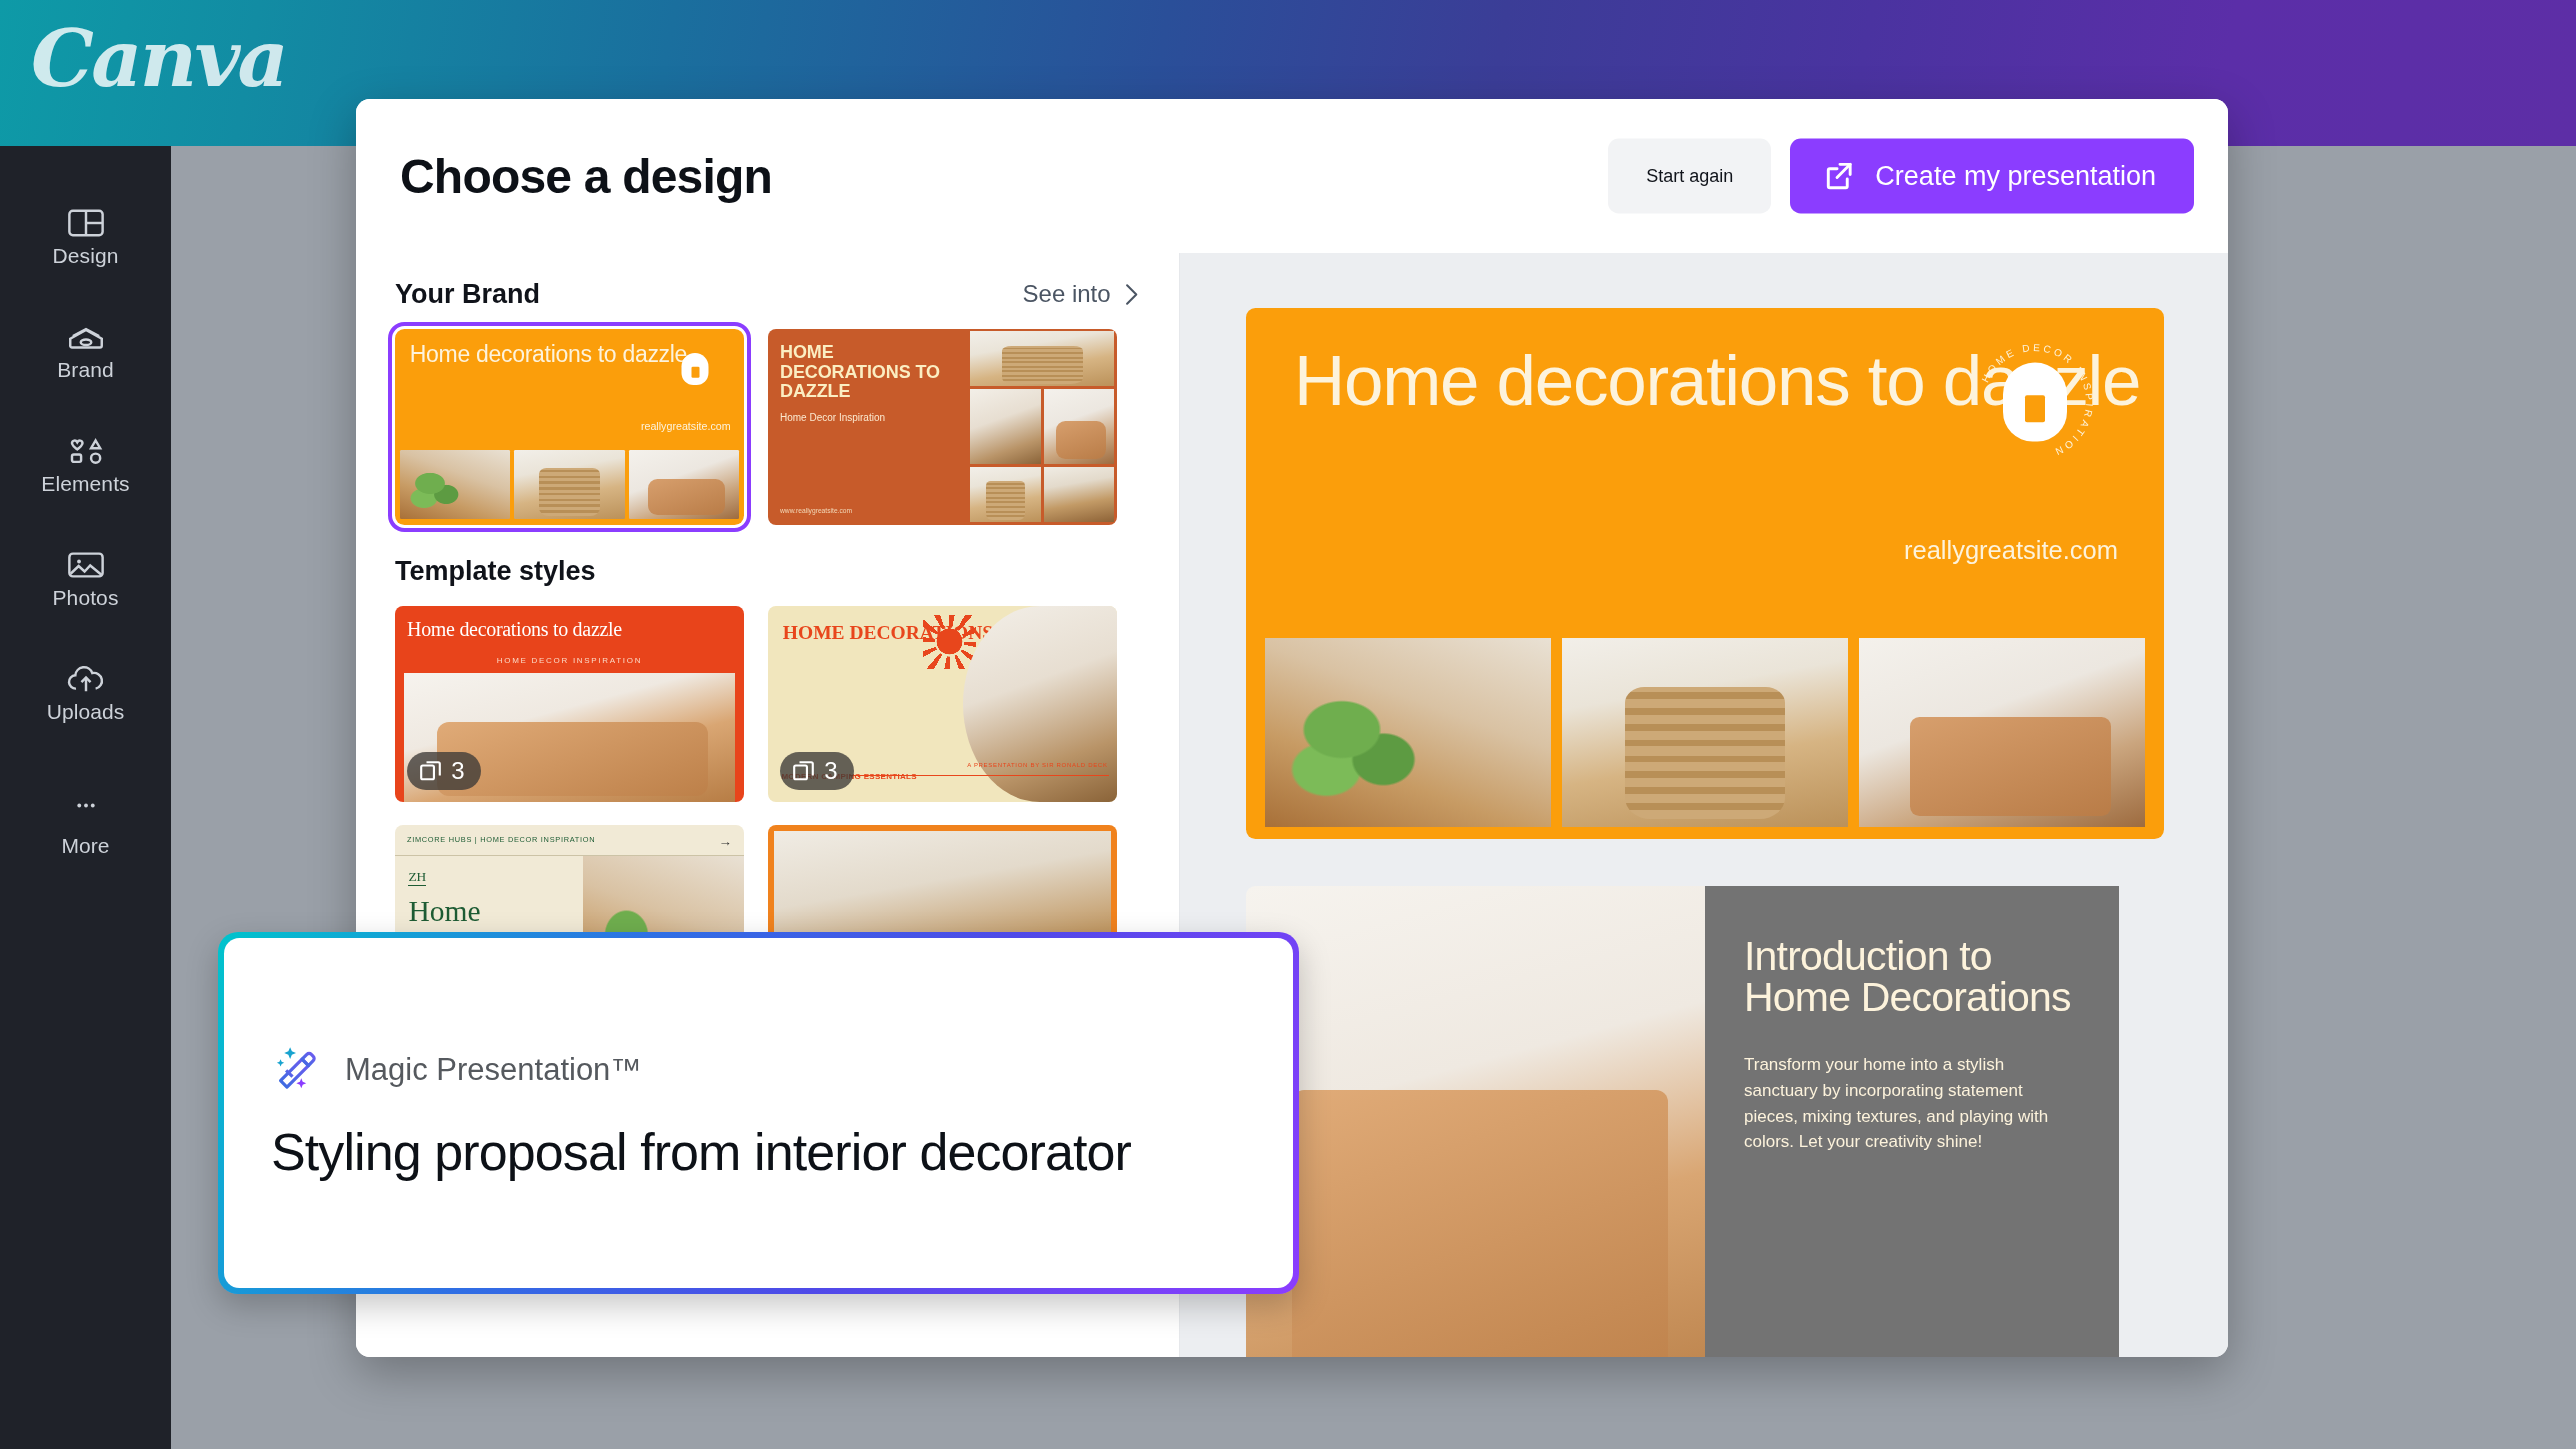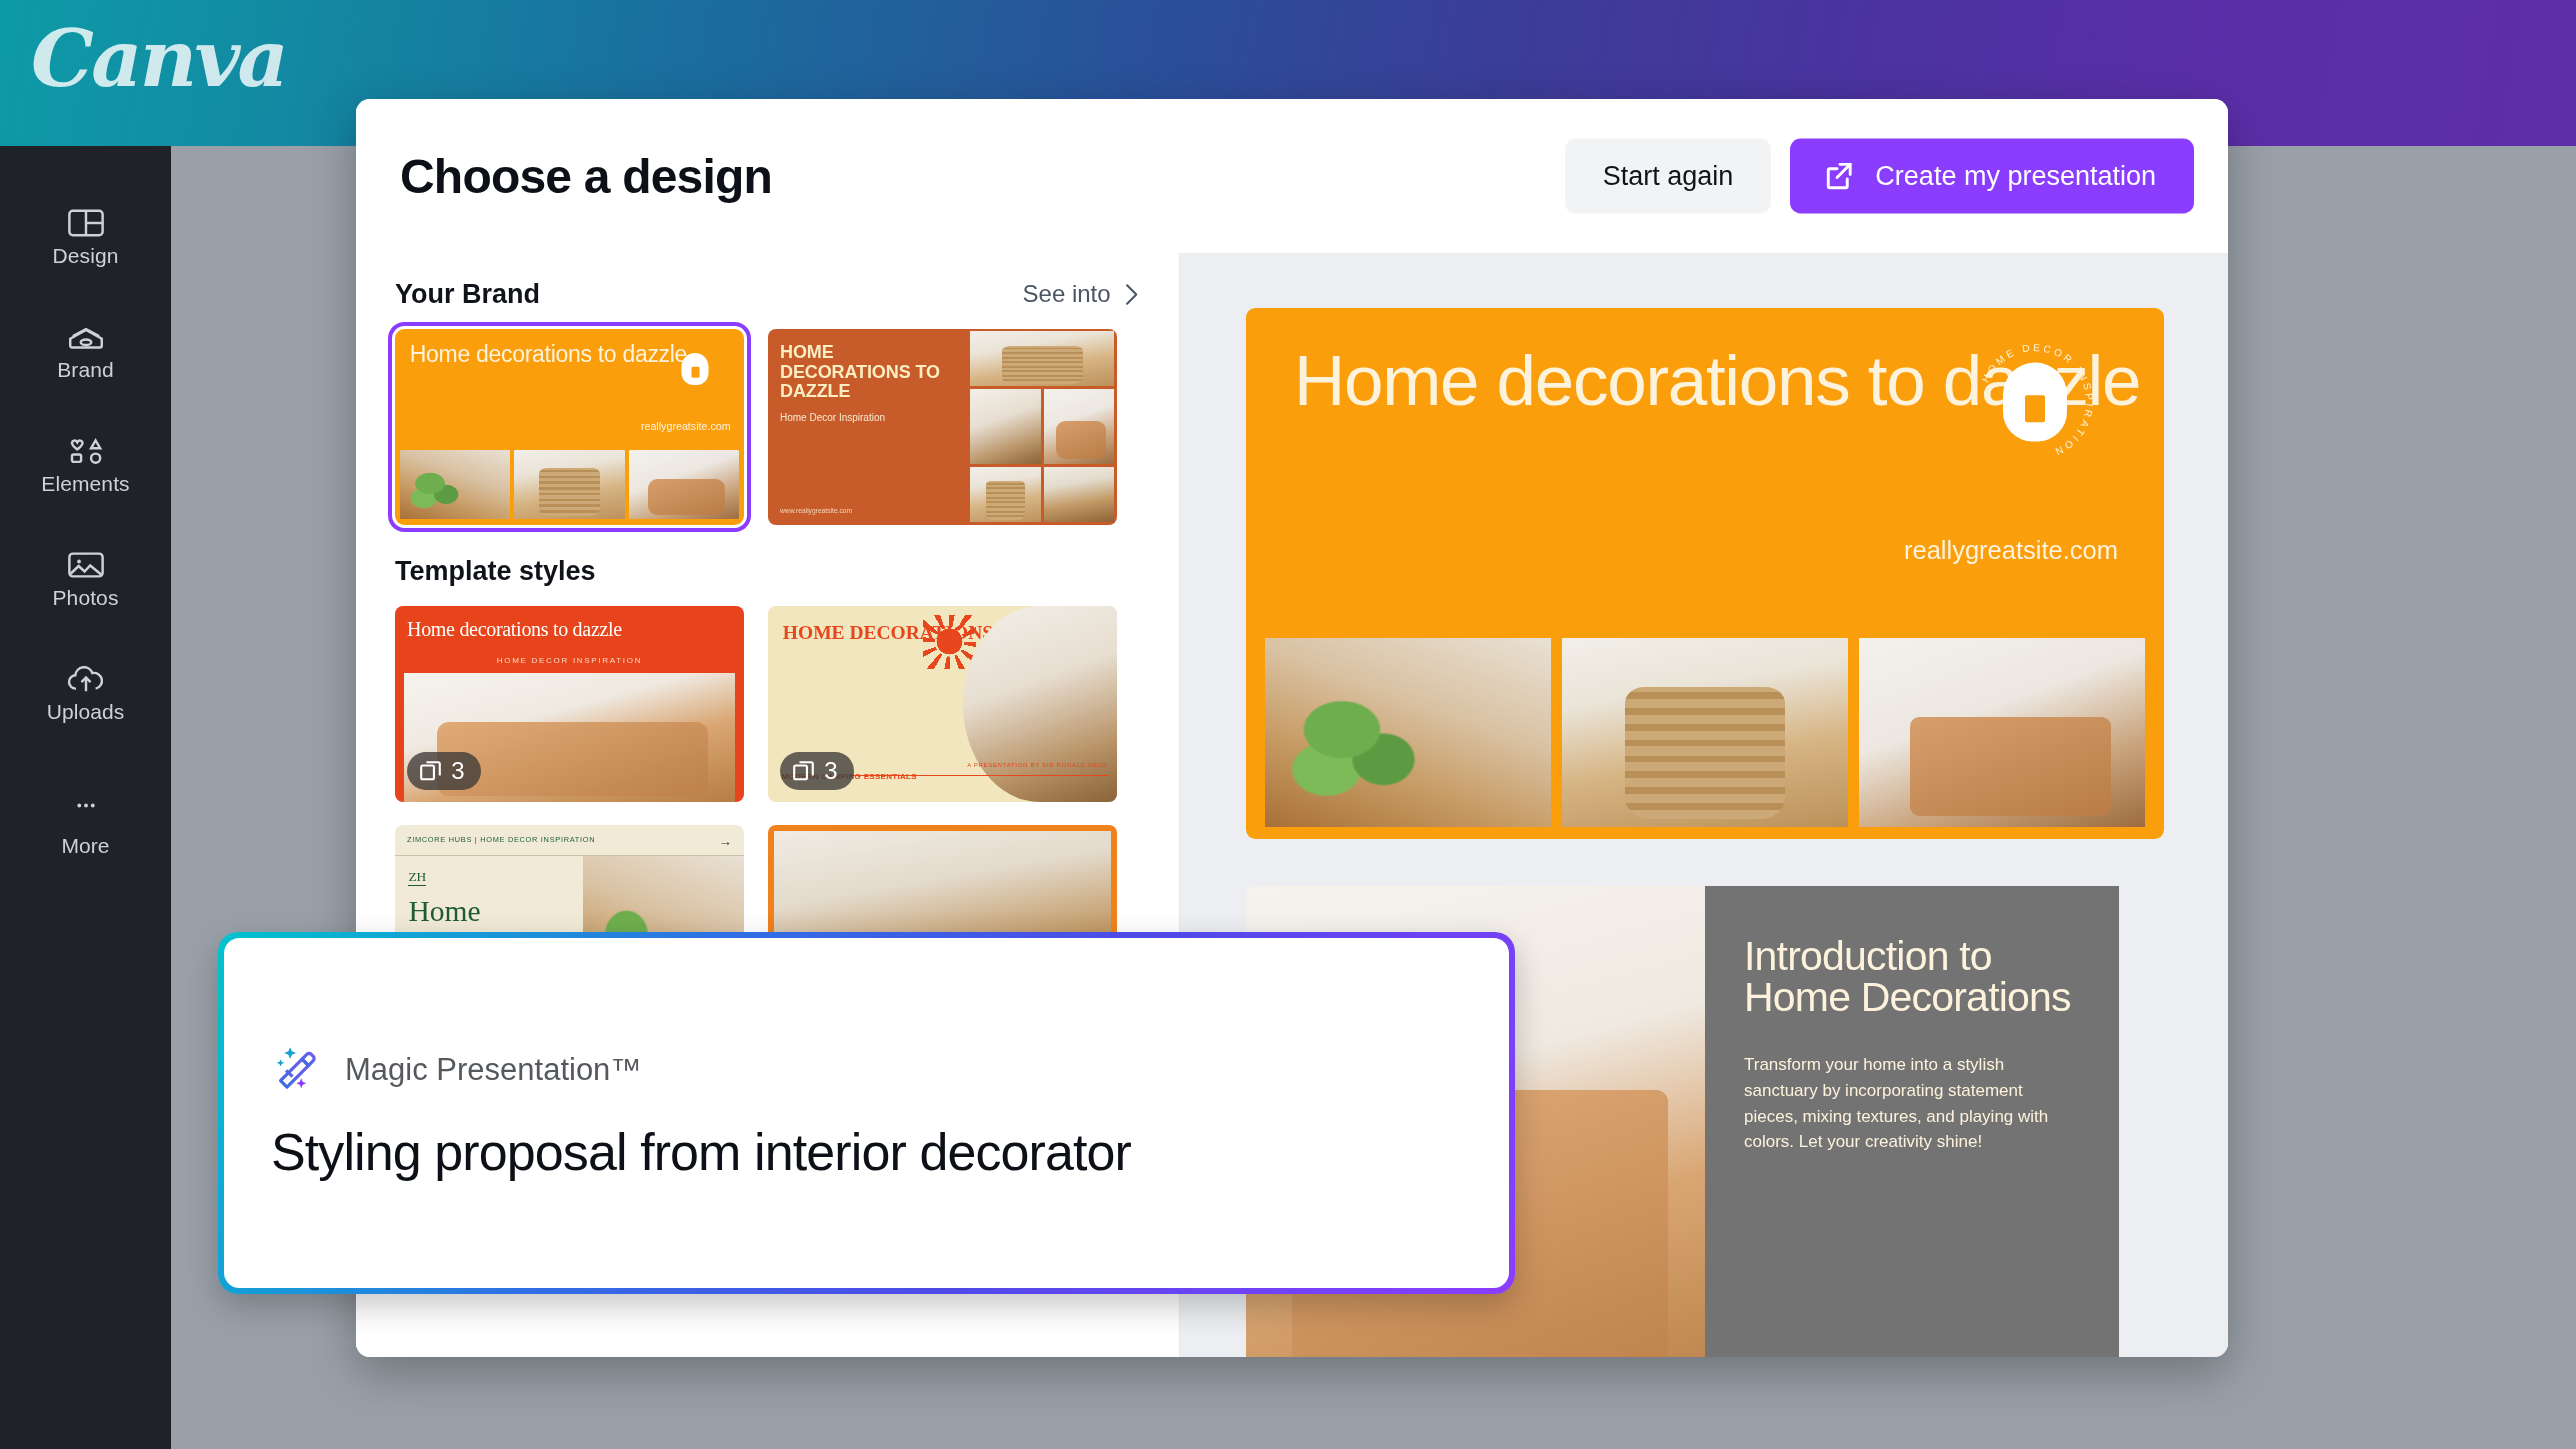--- a/index.html
+++ b/index.html
@@ -70,21 +70,21 @@
   }
   .header-actions {
     position: absolute; right: 34px; top: 50%;
     transform: translateY(-50%);
     display: flex; align-items: center; gap: 19px;
   }
   .btn-secondary {
     background: #f2f3f5; color: #10131a;
     border: none; border-radius: 10.7px;
     height: 75px; padding: 0 38px;
-    font-size: 27px; font-family: inherit; cursor: pointer;
+    font-size: 18px; font-family: inherit; cursor: pointer;
   }
   .btn-primary {
     background: #8b3dff; color: #fff;
     border: none; border-radius: 10.7px;
     height: 75px; padding: 0 38px 0 31px;
     font-size: 27px; font-family: inherit; cursor: pointer;
     display: flex; align-items: center; gap: 19px;
   }
   .btn-primary .ext-ico { width: 35px; height: 35px; display:block; }
 
@@ -358,21 +358,21 @@
     letter-spacing: -0.8px; font-weight: 400;
   }
   .pv-row2 .orange-slide p {
     margin-top: 34px; font-size: 17px; line-height: 1.52; color: #fdf3dc;
     max-width: 335px;
   }
 
   
   .magic-card {
     position: absolute;
-    left: 218px; top: 932px; width: 1297px; height: 362px;
+    left: 218px; top: 932px; width: 1081px; height: 362px;
     border-radius: 20px;
     padding: 6px;
     background: linear-gradient(120deg, #00c4cc 0%, #2f6fe4 34%, #4f4ae8 62%, #8b3dff 100%);
     box-shadow: 0 12px 32px rgba(0,0,0,.22);
   }
   .magic-inner {
     width: 100%; height: 100%;
     background: #fff;
     border-radius: 15.4px;
     padding: 38px 47px;

